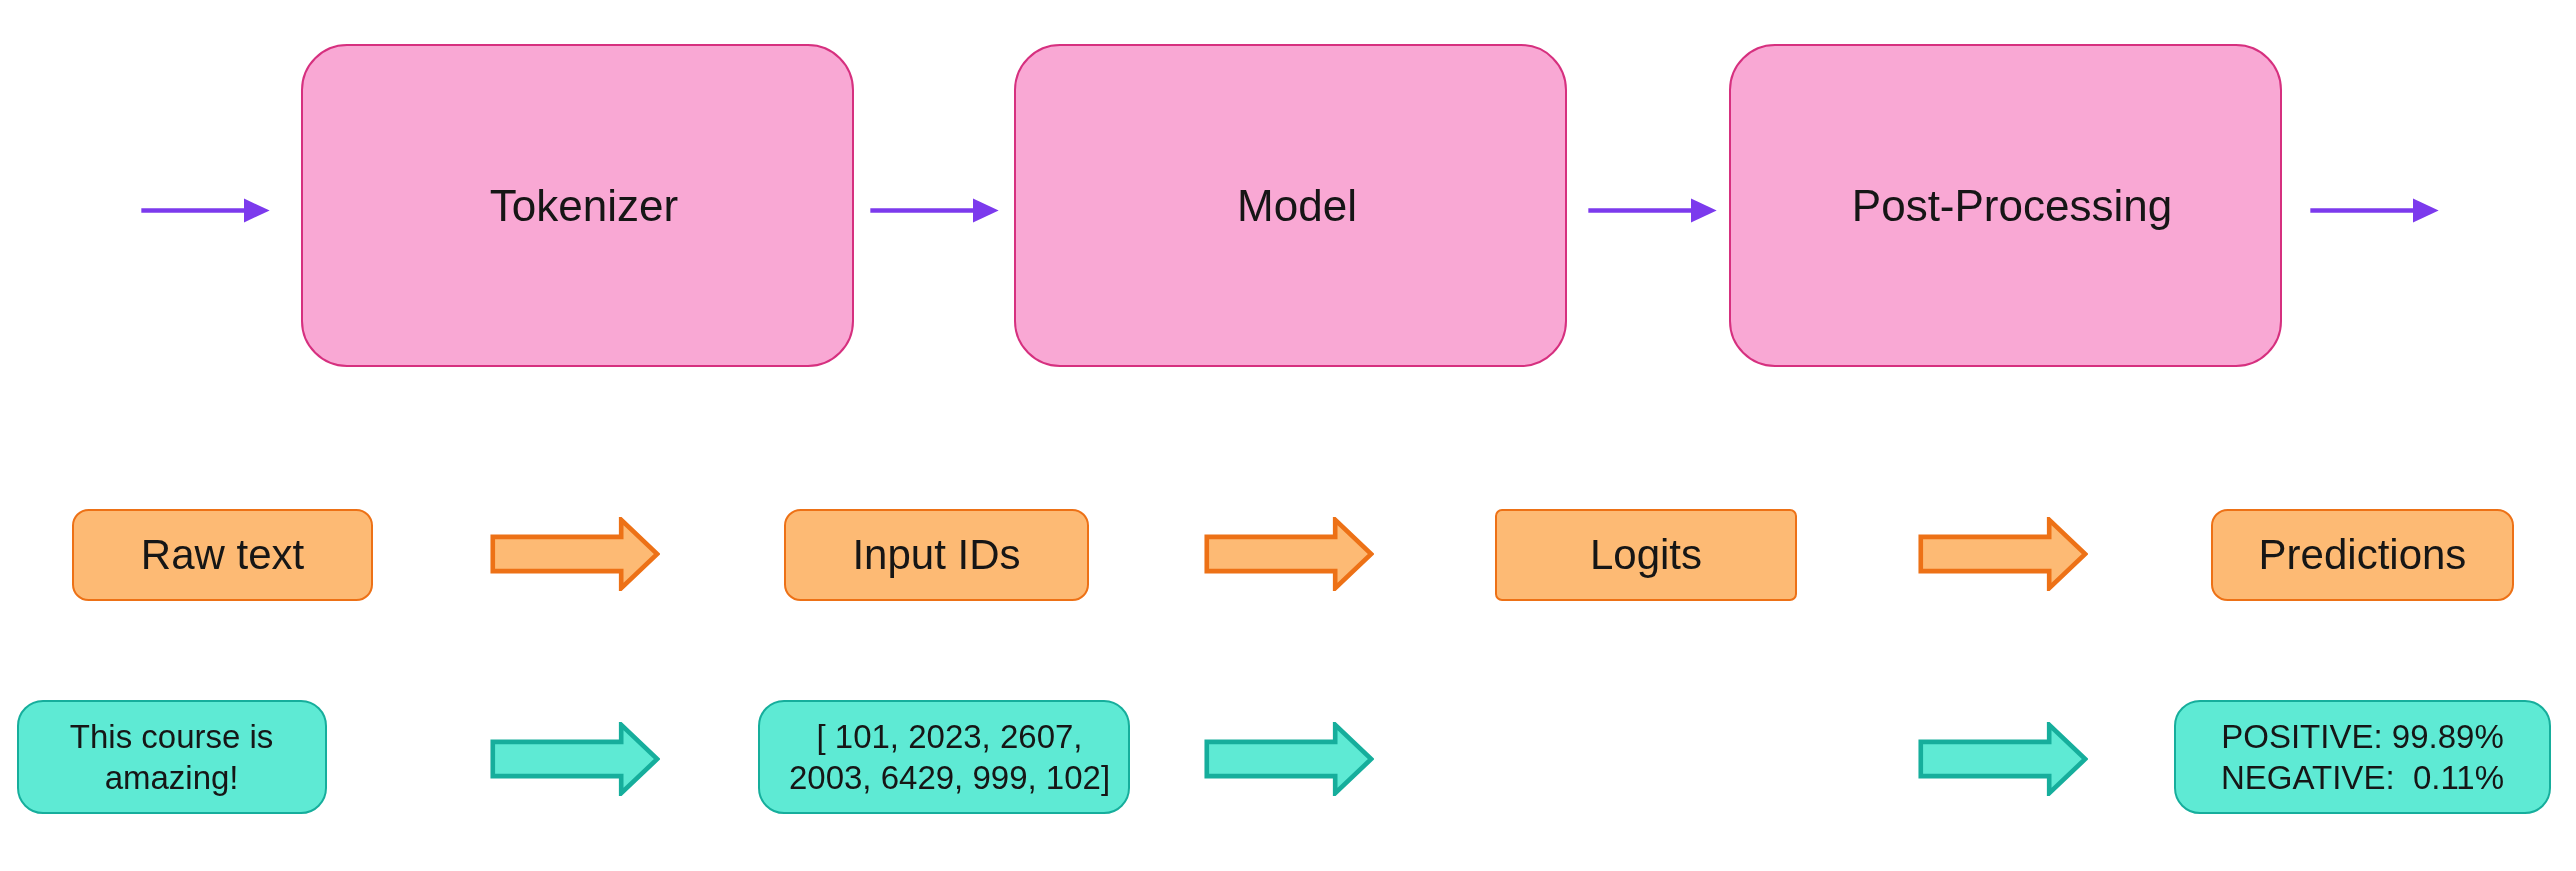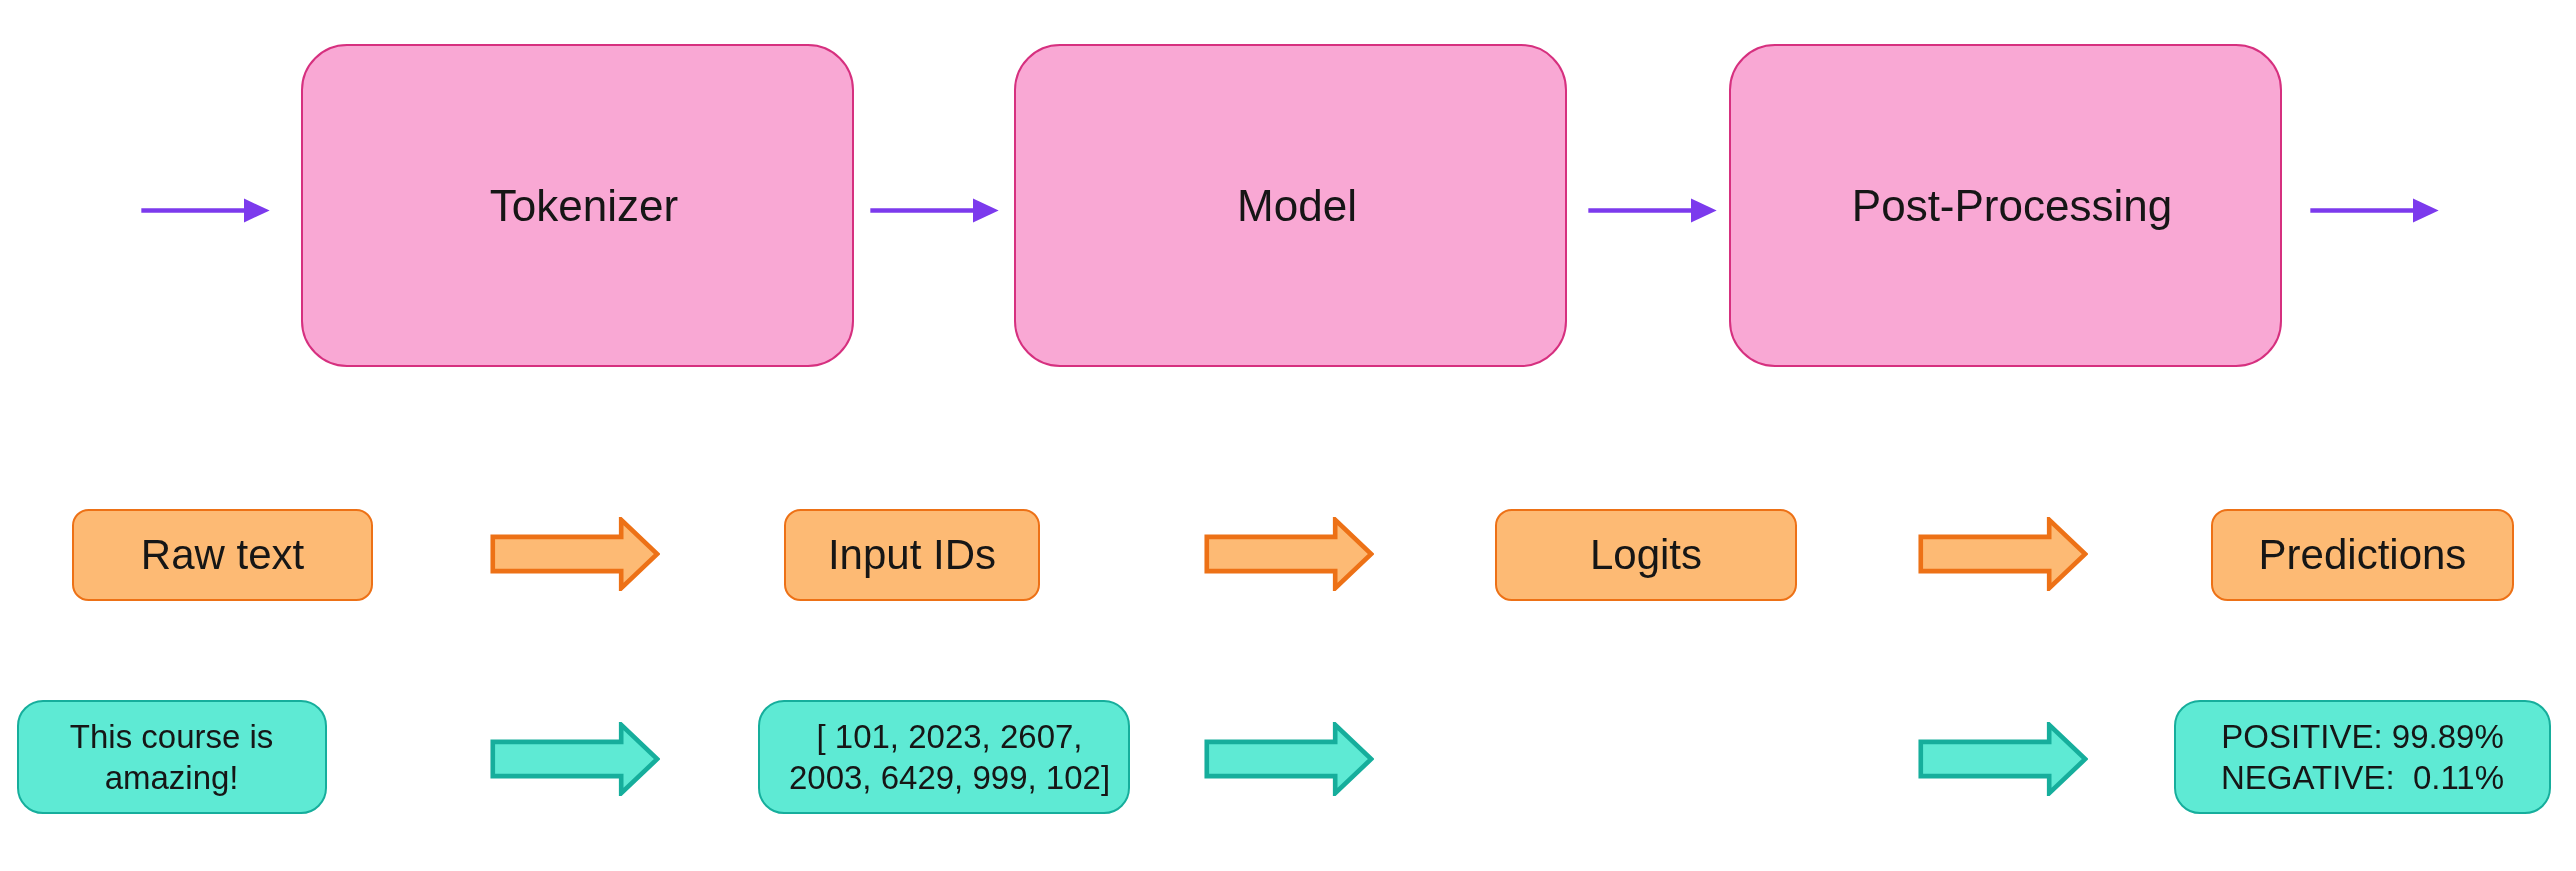--- a/index.html
+++ b/index.html
@@ -39,22 +39,22 @@
   
   .flow-label {
     top: 509px;
     height: 92px;
     background: var(--c-label-fill, #FDBA74);
     border: 2.8px solid var(--c-label-border, #ED7116);
     border-radius: 16.6px;
     font-size: 42px;
   }
   .flow-label-1 { left: 56px;   width: 301px; margin-left: 16px; }
-  .flow-label-2 { left: 784px;  width: 256px; }
-  .flow-label-3 { left: 1495px; width: 302px; }
+  .flow-label-2 { left: 784px;  width: 305px; }
+  .flow-label-3 { left: 1495px; width: 302px; border-radius: 7px; }
   .flow-label-4 { left: 2211px; width: 303px; }
 
   
   .example {
     top: 700px;
     height: 114px;
     background: var(--c-example-fill, #5EEAD4);
     border: 2.8px solid var(--c-example-border, #16AE9C);
     border-radius: 26px;
     font-size: 33px;

